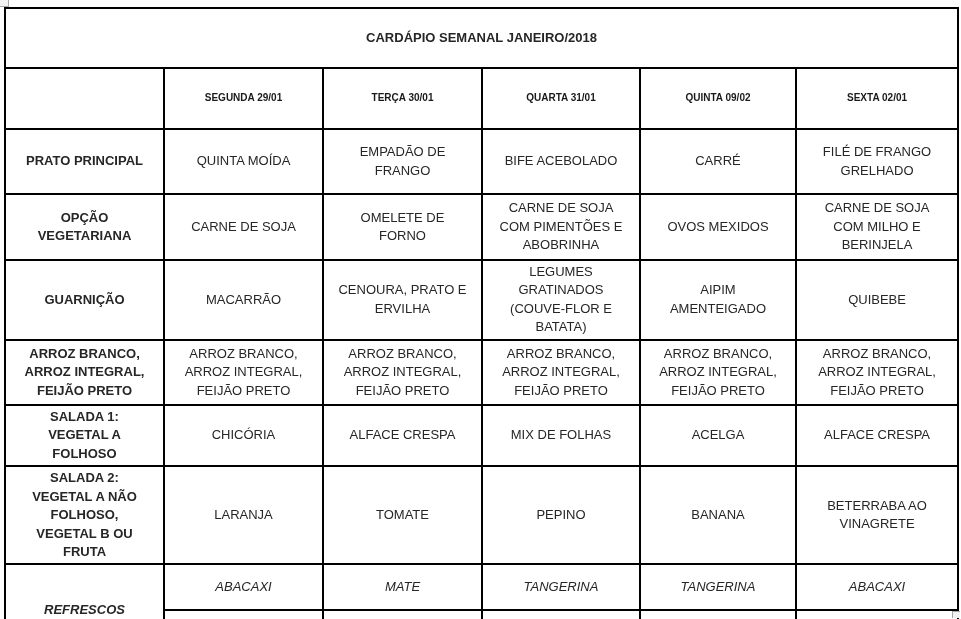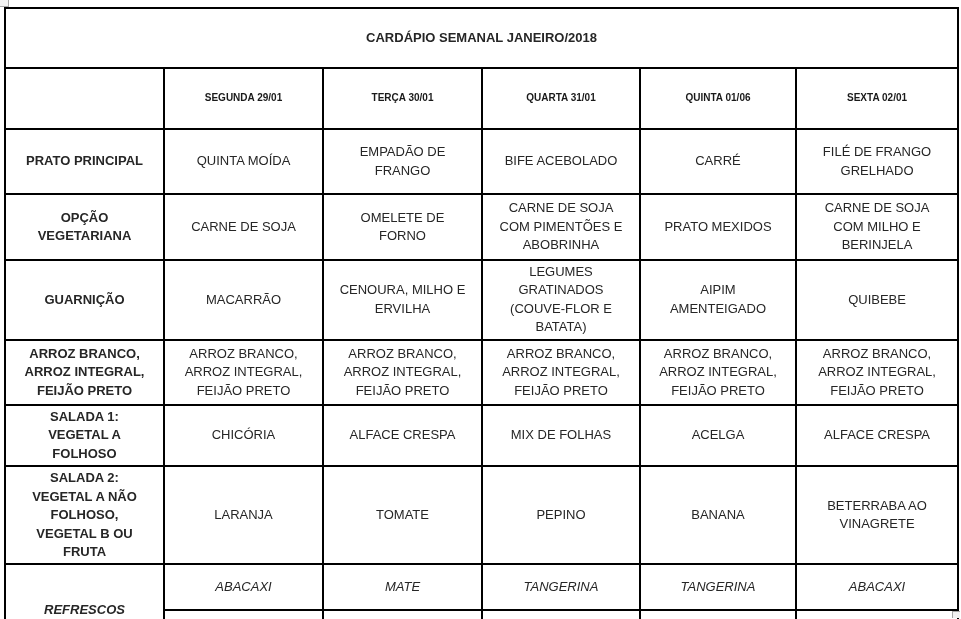--- a/index.html
+++ b/index.html
@@ -96,46 +96,46 @@
     <tbody>
         <tr>
       <td class="title-cell" colspan="6">CARDÁPIO SEMANAL JANEIRO/2018</td>
     </tr>
 
     <tr class="hdr">
       <td></td>
       <td>SEGUNDA 29/01</td>
       <td>TERÇA 30/01</td>
       <td>QUARTA 31/01</td>
-      <td>QUINTA 01/06</td>
+      <td>QUINTA 09/02</td>
       <td>SEXTA 02/01</td>
     </tr>
 
     <tr class="r1">
       <td class="lbl">PRATO PRINCIPAL</td>
       <td>QUINTA MOÍDA</td>
       <td>EMPADÃO DE FRANGO</td>
       <td>BIFE ACEBOLADO</td>
       <td>CARRÉ</td>
       <td>FILÉ DE FRANGO GRELHADO</td>
     </tr>
 
     <tr class="r2">
       <td class="lbl">OPÇÃO VEGETARIANA</td>
       <td>CARNE DE SOJA</td>
       <td>OMELETE DE FORNO</td>
       <td>CARNE DE SOJA COM PIMENTÕES E ABOBRINHA</td>
-      <td>PRATO MEXIDOS</td>
+      <td>OVOS MEXIDOS</td>
       <td>CARNE DE SOJA COM MILHO E BERINJELA</td>
     </tr>
 
     <tr class="r3">
       <td class="lbl">GUARNIÇÃO</td>
       <td>MACARRÃO</td>
-      <td>CENOURA, MILHO E ERVILHA</td>
+      <td>CENOURA, PRATO E ERVILHA</td>
       <td>LEGUMES GRATINADOS (COUVE-FLOR E BATATA)</td>
       <td>AIPIM AMENTEIGADO</td>
       <td>QUIBEBE</td>
     </tr>
 
     <tr class="r4">
       <td class="lbl">ARROZ BRANCO, ARROZ INTEGRAL, FEIJÃO PRETO</td>
       <td>ARROZ BRANCO, ARROZ INTEGRAL, FEIJÃO PRETO</td>
       <td>ARROZ BRANCO, ARROZ INTEGRAL, FEIJÃO PRETO</td>
       <td>ARROZ BRANCO, ARROZ INTEGRAL, FEIJÃO PRETO</td>

